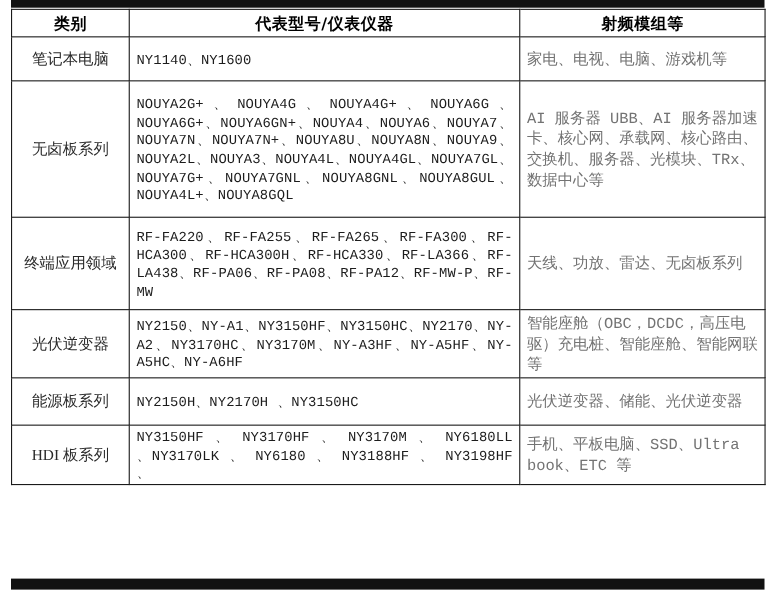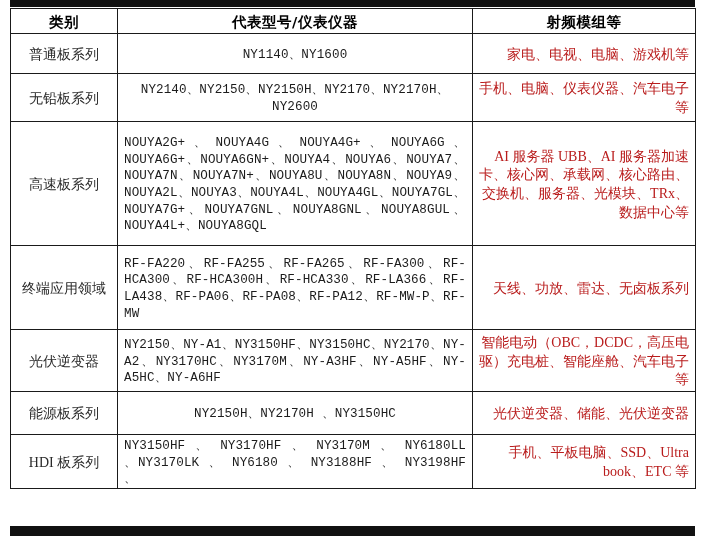--- a/index.html
+++ b/index.html
@@ -73,38 +73,38 @@
 
   td.cat {
     text-align: center;
     font-size: 14px;
     color: #2a2a2a;
     font-family: "Liberation Serif", "DejaVu Serif", serif;
     white-space: nowrap;
   }
 
   td.models {
-    text-align: center;
+    text-align: left;
     font-size: 12.6px;
     font-family: "Liberation Mono", "DejaVu Sans Mono", monospace;
     color: #1c1c1c;
     letter-spacing: 0.1px;
     word-spacing: 0.5px;
     line-height: 1.45;
   }
   td.models.justified {
     text-align: justify;
     text-align-last: left;
   }
 
   td.apps {
-    text-align: right;
+    text-align: left;
     font-size: 14px;
-    font-family: Liberation Serif, serif;
-    color: #b91c1c;
+    font-family: Liberation Mono, monospace;
+    color: #737373;
     line-height: 1.38;
     vertical-align: top;
     padding-top: 4px;
   }
   td.apps.mid { vertical-align: middle; }
 
   
   tr.r-head td, tr.r-head th { height: 21px; }
   tr.r1 td { height: 36px; }
   tr.r2 td { height: 44px; }
@@ -132,48 +132,43 @@
       <thead>
         <tr class="r-head">
           <th>类别</th>
           <th>代表型号/仪表仪器</th>
           <th>射频模组等</th>
         </tr>
       </thead>
       <tbody>
 
         <tr class="r1">
-          <td class="cat">普通板系列</td>
+          <td class="cat">笔记本电脑</td>
           <td class="models">NY1140、NY1600</td>
           <td class="apps">家电、电视、电脑、游戏机等</td>
         </tr>
 
-        <tr class="r2">
-          <td class="cat">无铅板系列</td>
-          <td class="models">NY2140、NY2150、NY2150H、NY2170、NY2170H、NY2600</td>
-          <td class="apps">手机、电脑、仪表仪器、汽车电子等</td>
-        </tr>
 
 
         <tr class="r4">
-          <td class="cat">高速板系列</td>
+          <td class="cat">无卤板系列</td>
           <td class="models justified">NOUYA2G+ 、 NOUYA4G 、 NOUYA4G+ 、 NOUYA6G 、NOUYA6G+、NOUYA6GN+、NOUYA4、NOUYA6、NOUYA7、NOUYA7N、NOUYA7N+、NOUYA8U、NOUYA8N、NOUYA9、NOUYA2L、NOUYA3、NOUYA4L、NOUYA4GL、NOUYA7GL、NOUYA7G+、NOUYA7GNL、NOUYA8GNL、NOUYA8GUL、NOUYA4L+、NOUYA8GQL</td>
           <td class="apps mid">AI 服务器 UBB、AI 服务器加速卡、核心网、承载网、核心路由、交换机、服务器、光模块、TRx、数据中心等</td>
         </tr>
 
         <tr class="r5">
           <td class="cat">终端应用领域</td>
           <td class="models justified">RF-FA220、RF-FA255、RF-FA265、RF-FA300、RF-HCA300、RF-HCA300H、RF-HCA330、RF-LA366、RF-LA438、RF-PA06、RF-PA08、RF-PA12、RF-MW-P、RF-MW</td>
           <td class="apps mid">天线、功放、雷达、无卤板系列</td>
         </tr>
 
         <tr class="r6">
           <td class="cat">光伏逆变器</td>
           <td class="models justified">NY2150、NY-A1、NY3150HF、NY3150HC、NY2170、NY-A2、NY3170HC、NY3170M、NY-A3HF、NY-A5HF、NY-A5HC、NY-A6HF</td>
-          <td class="apps">智能电动（OBC，DCDC，高压电驱）充电桩、智能座舱、汽车电子等</td>
+          <td class="apps">智能座舱（OBC，DCDC，高压电驱）充电桩、智能座舱、智能网联等</td>
         </tr>
 
         <tr class="r7">
           <td class="cat">能源板系列</td>
           <td class="models">NY2150H、NY2170H 、NY3150HC</td>
           <td class="apps">光伏逆变器、储能、光伏逆变器</td>
         </tr>
 
         <tr class="r8">
           <td class="cat">HDI 板系列</td>

